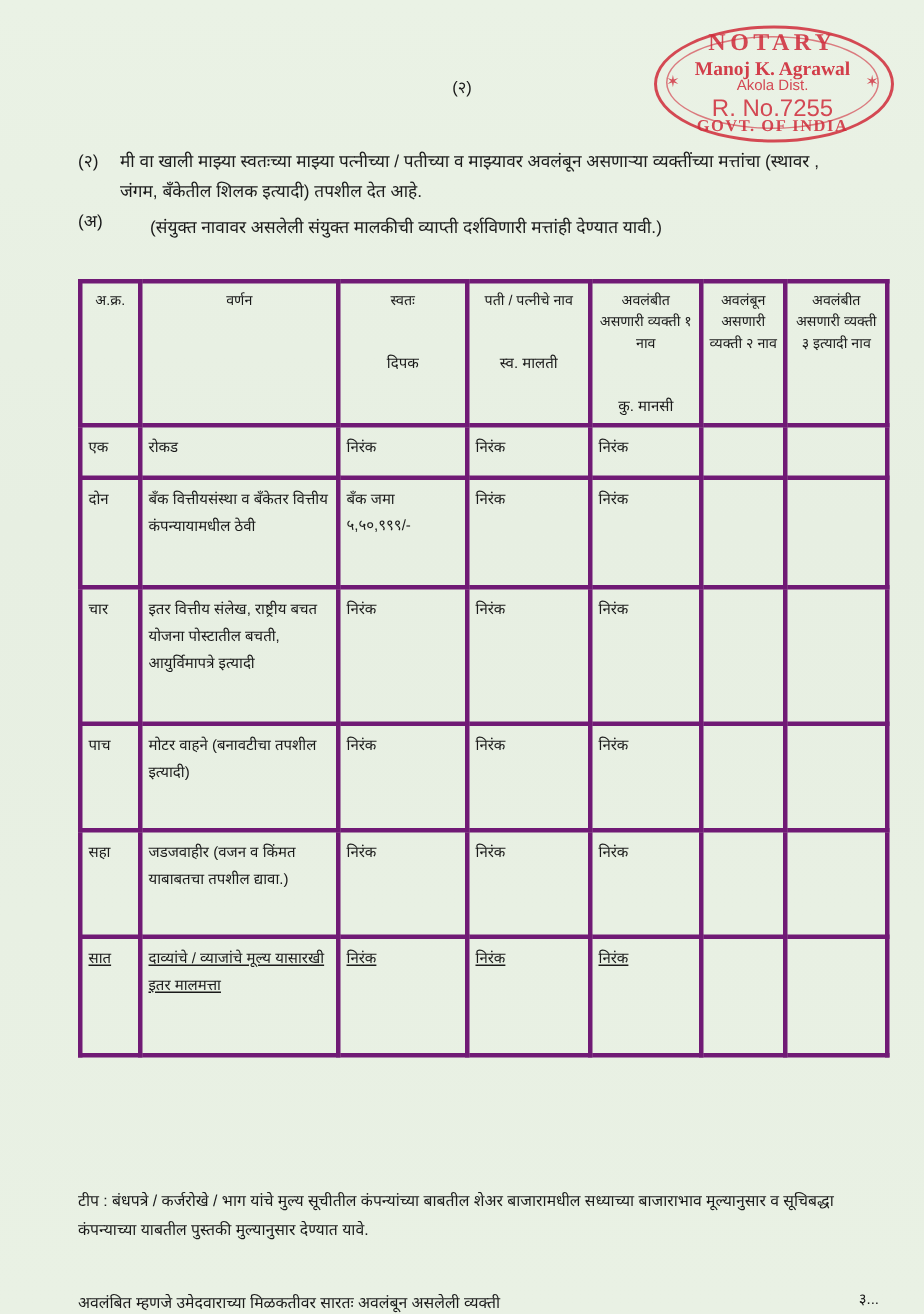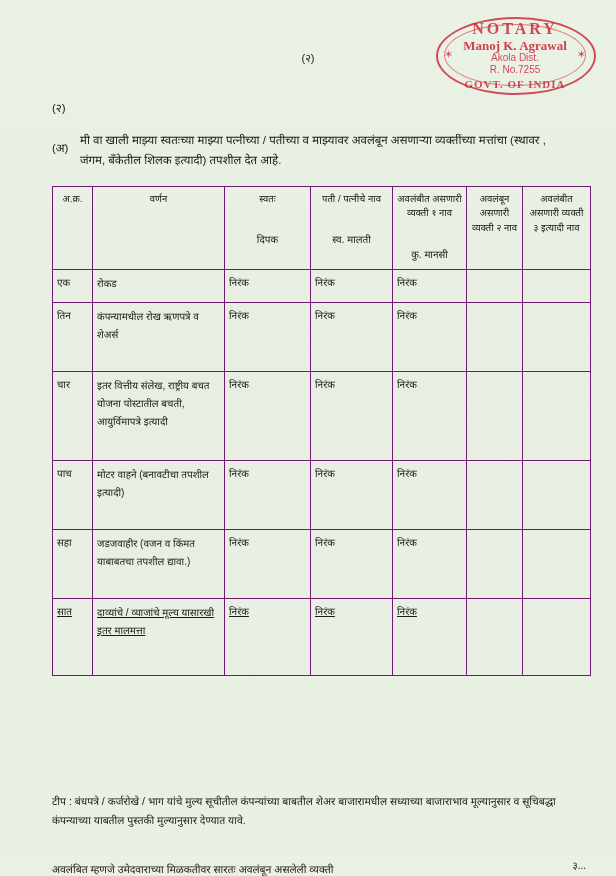--- a/index.html
+++ b/index.html
@@ -99,21 +99,21 @@
     text-align: center;
     font-size: 10px;
     opacity: .85;
   }
   #notary-stamp .s-line3 {
     position: absolute;
     top: 50px;
     left: 0;
     width: 100%;
     text-align: center;
-    font-size: 10px;
+    font-size: 16px;
     opacity: .85;
   }
   #notary-stamp .s-bottom {
     position: absolute;
     top: 64px;
     left: 0;
     width: 100%;
     text-align: center;
     font-family: "Liberation Serif", serif;
     font-weight: bold;
@@ -151,41 +151,40 @@
   #para-3 { top: 138px; left: 52px; width: 500px; }
   .para-num {
     position: absolute;
     left: 0;
     top: 0;
     width: 28px;
   }
   .para-text {
     display: block;
     margin-left: 28px;
-    margin-top: 32px;
   }
   .para-sub {
     display: block;
     margin-left: 48px;
     margin-top: 4px;
   }
 
   
   #asset-table {
     position: absolute;
     top: 186px;
     left: 52px;
     width: 510px;
     border-collapse: collapse;
     z-index: 2;
     font-size: 10px;
     table-layout: fixed;
   }
   #asset-table td, #asset-table th {
-    border: 1px solid #701a75;
+    border: 3px solid #701a75;
     vertical-align: top;
     padding: 5px 4px;
     font-weight: normal;
     text-align: left;
   }
   #asset-table thead td {
     height: 72px;
     font-size: 9.5px;
     text-align: center;
     vertical-align: top;
@@ -277,20 +276,21 @@
   <div class="content">
     <div id="page-number">(२)</div>
 
     <div class="para-block" id="para-2">
       <span class="para-num">(२)</span>
       <span class="para-text">मी वा खाली माझ्या स्वतःच्या माझ्या पत्नीच्या / पतीच्या व माझ्यावर अवलंबून असणाऱ्या व्यक्तींच्या मत्तांचा (स्थावर , जंगम, बँकेतील शिलक इत्यादी) तपशील देत आहे.</span>
     </div>
 
     <div class="para-block" id="para-3">
       <span class="para-num">(अ)</span>
+      <span class="para-sub">(संयुक्त नावावर असलेली संयुक्त मालकीची व्याप्ती दर्शविणारी मत्तांही देण्यात यावी.)</span>
     </div>
 
     <table id="asset-table">
       <colgroup>
         <col class="col-sr">
           <col class="col-desc">
           <col class="col-self">
         <col class="col-spouse">
           <col class="col-dep1">
           <col class="col-dep2">
@@ -327,24 +327,27 @@
       <tbody>
         <tr class="row-h1">
           <td class="cell-sr">एक</td>
           <td class="cell-desc">रोकड</td>
           <td class="cell-val">निरंक</td>
           <td class="cell-val">निरंक</td>
           <td class="cell-val">निरंक</td>
           <td class="cell-val"></td>
           <td class="cell-val"></td>
         </tr>
-        <tr class="row-h3">
-          <td class="cell-sr">तिन</td>
-          <td class="cell-desc">कंपन्यामधील रोख ऋणपत्रे व शेअर्स</td>
-          <td class="cell-val">निरंक</td>
+        <tr class="row-h2">
+          <td class="cell-sr">दोन</td>
+          <td class="cell-desc">बँक वित्तीयसंस्था व बँकेतर वित्तीय कंपन्यायामधील ठेवी</td>
+          <td class="cell-val">
+            <span>बँक जमा</span>
+            <span class="amount-line">५,५०,९९९/-</span>
+          </td>
           <td class="cell-val">निरंक</td>
           <td class="cell-val">निरंक</td>
           <td class="cell-val"></td>
           <td class="cell-val"></td>
         </tr>
         <tr class="row-h4">
           <td class="cell-sr">चार</td>
           <td class="cell-desc">इतर वित्तीय संलेख, राष्ट्रीय बचत योजना पोस्टातील बचती, आयुर्विमापत्रे इत्यादी</td>
           <td class="cell-val">निरंक</td>
           <td class="cell-val">निरंक</td>

